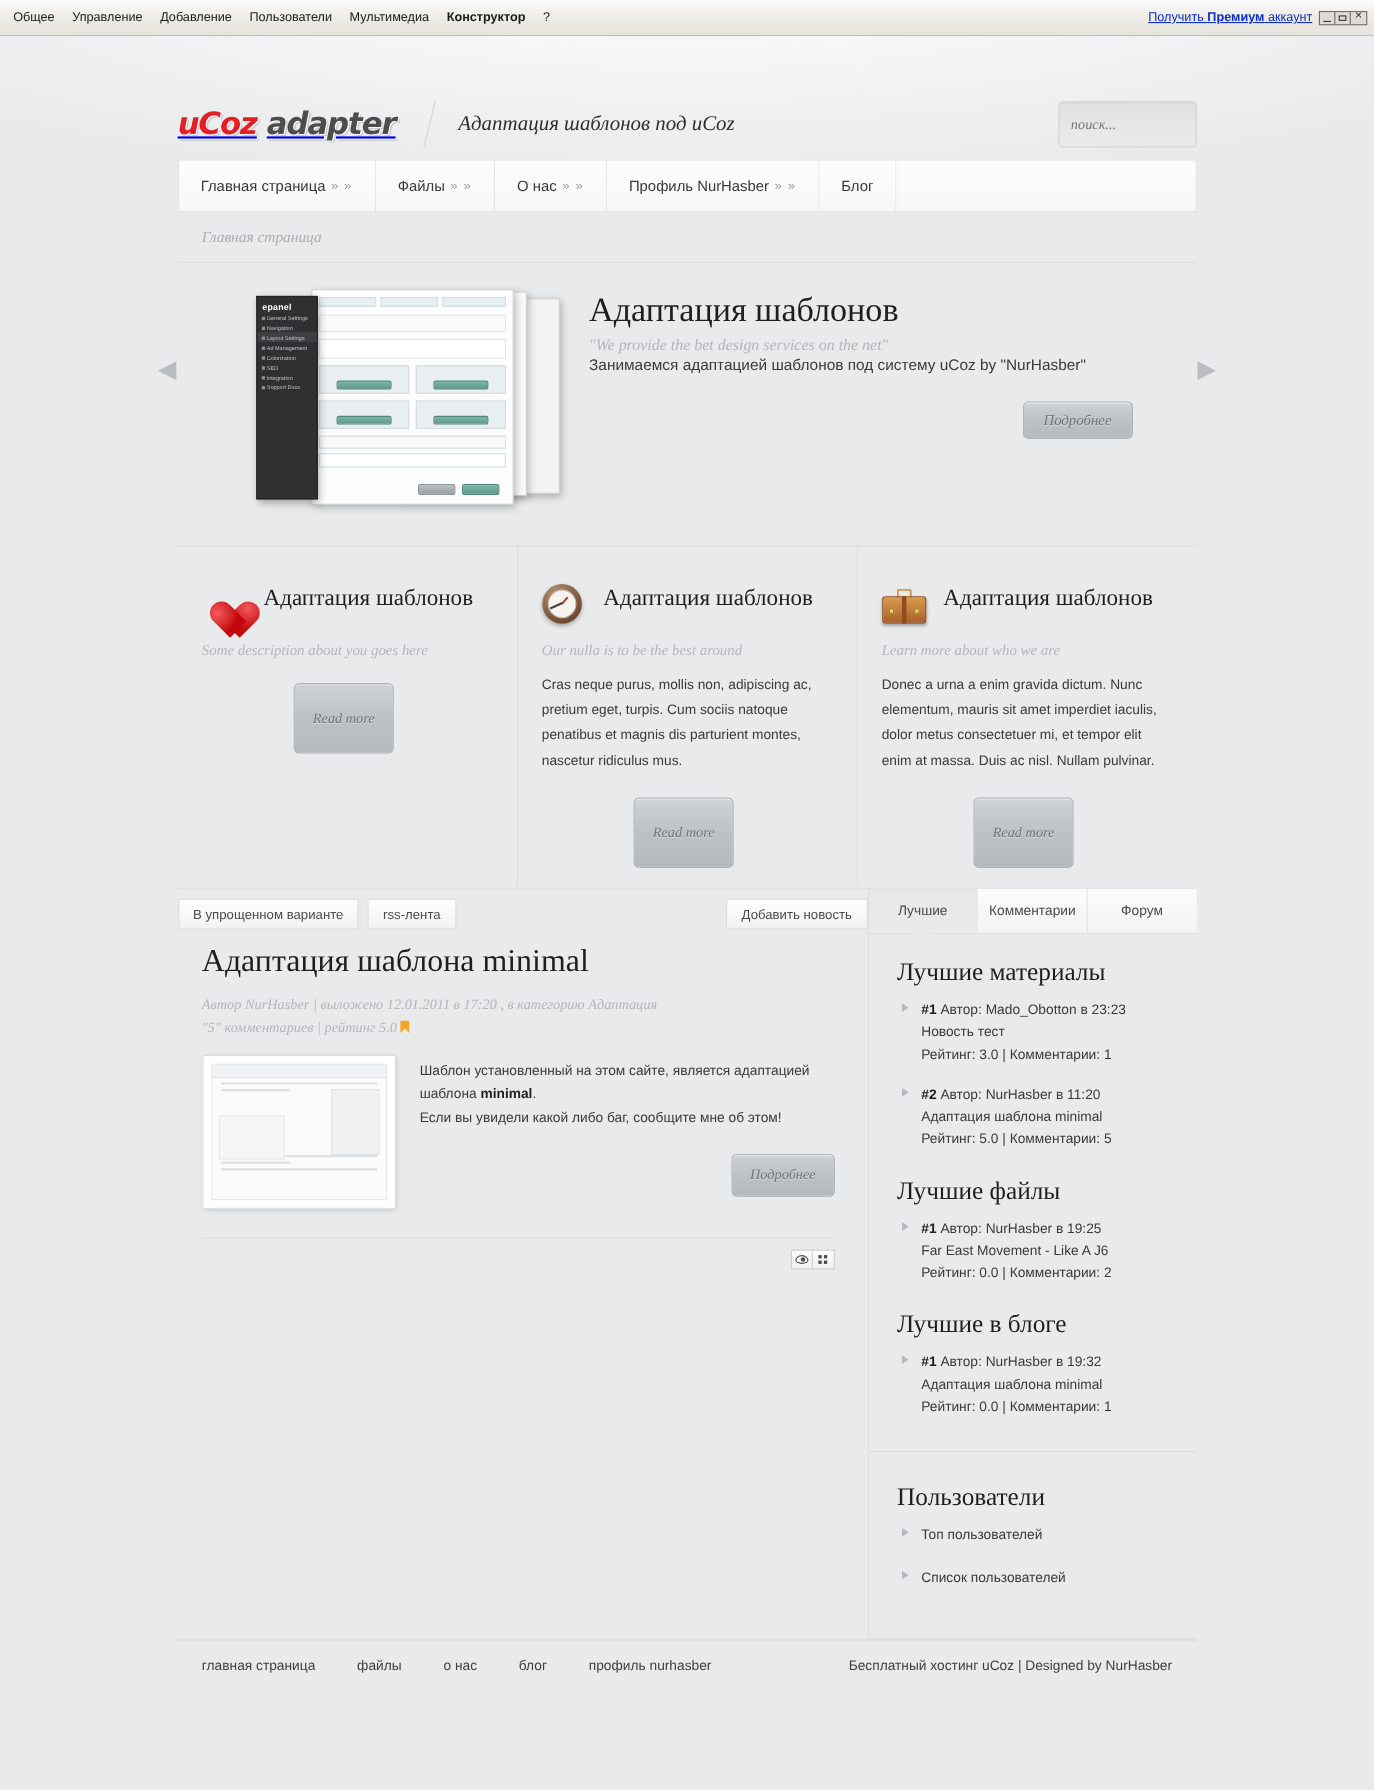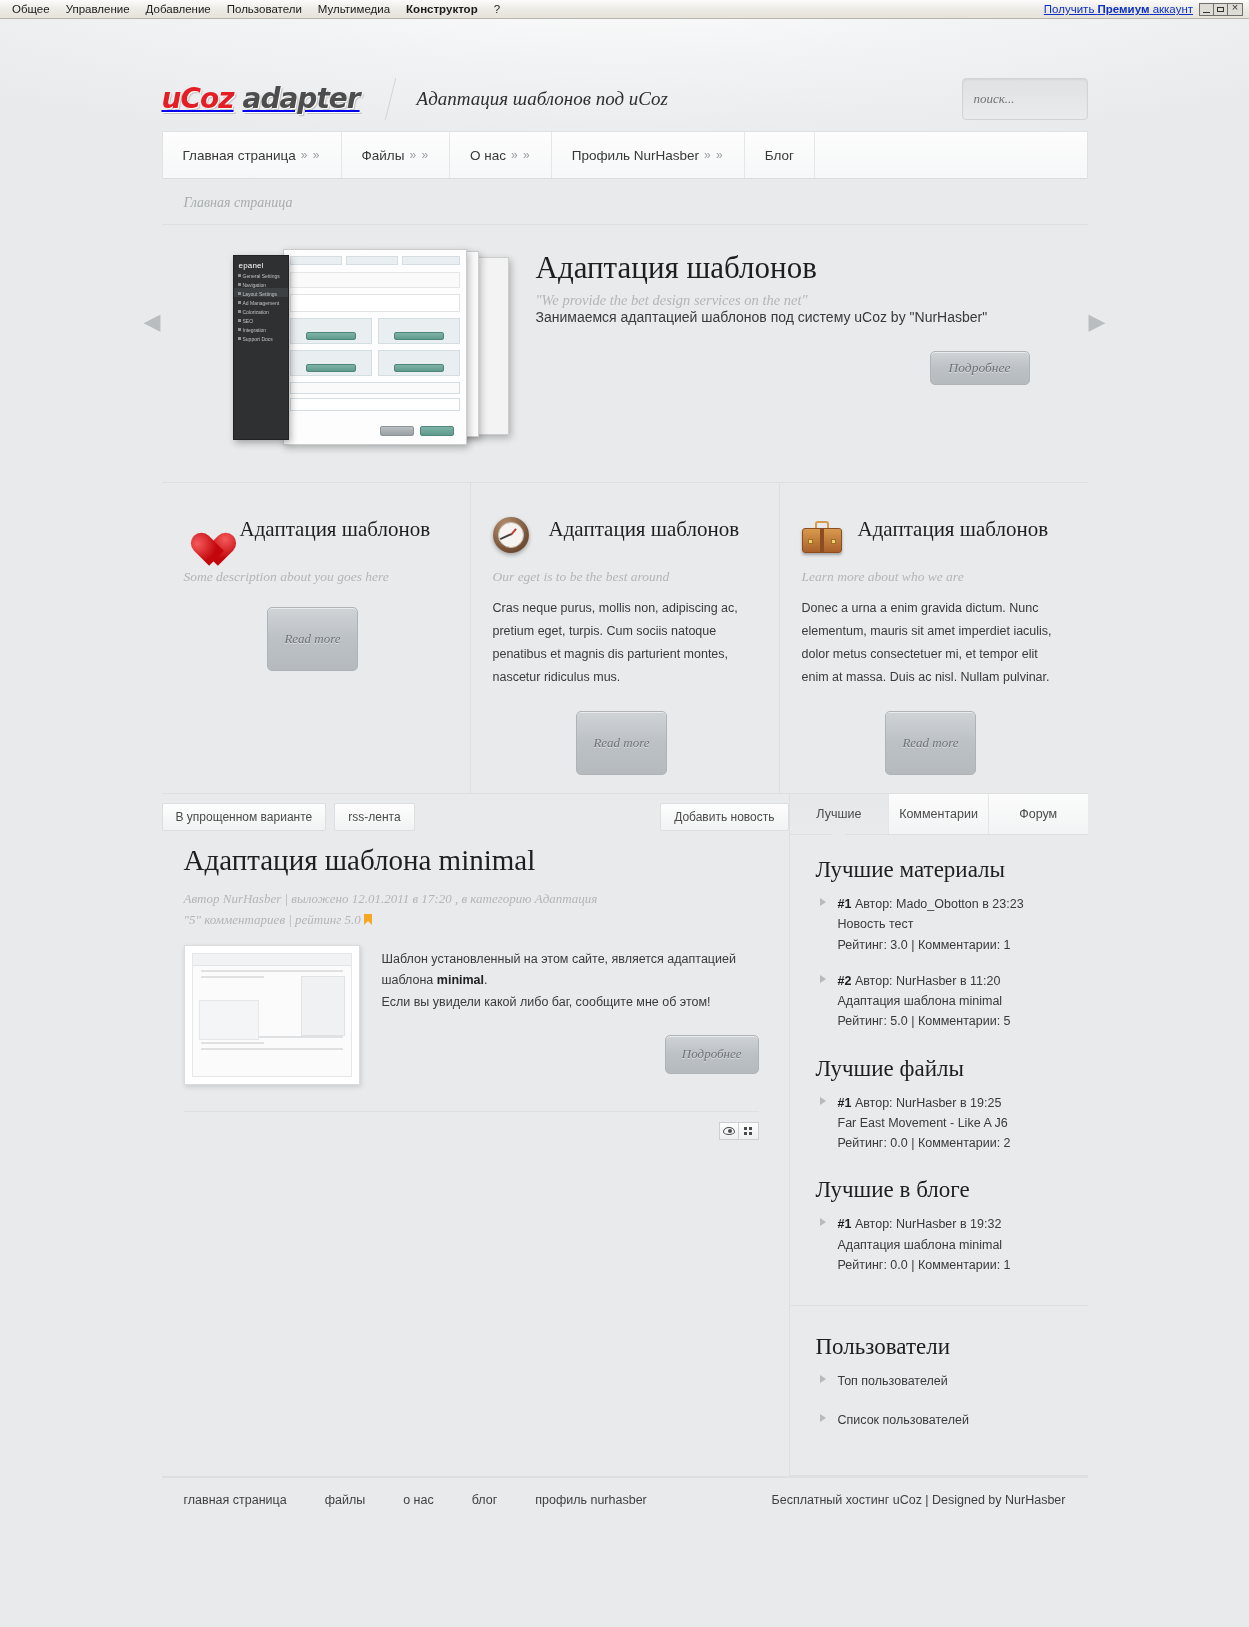--- a/index.html
+++ b/index.html
@@ -7,21 +7,21 @@
   body {
     font-family: "Liberation Sans", sans-serif;
     background:#e8eaeb;
     color:#3b3b3b;
     font-size:13px;
     overflow:hidden;
   }
   
   .adminbar{
     position:relative;
-    height:19px;
+    height:33px;
     background:linear-gradient(to bottom,#fbfbfb 0%,#eceae4 55%,#e6e3dc 100%);
     border-bottom:1px solid #b7b4ac;
     display:flex; align-items:center;
     padding:0 4px;
     font-size:11.5px;
     color:#1b1b1b;
     white-space:nowrap;
   }
   .adminbar .ab-item{ padding:0 8px; cursor:default; }
   .adminbar .ab-item.bold{ font-weight:bold; }
@@ -146,21 +146,21 @@
   }
   .shot .c3{ left:160px; top:8px;  width:116px; height:178px; background:#f3f3f3;}
   .shot .c2{ left:130px; top:2px;  width:116px; height:186px; background:#fafafa;}
   .shot .c1{ left:50px;  top:0;    width:184px; height:196px; background:#fdfdfd;}
   .shot .panel{
     position:absolute; left:0; top:6px; width:56px; height:185px;
     background:#2e3031; border:1px solid #222;
     box-shadow:2px 3px 7px rgba(0,0,0,.3);
   }
   .shot .panel .ptitle{
-    color:#fff; font-size:8px; padding:5px 0 0 5px; font-weight:normal; letter-spacing:.2px;
+    color:#fff; font-size:8px; padding:5px 0 0 5px; font-weight:bold; letter-spacing:.2px;
   }
   .shot .panel .pitem{
     color:#bfc3c5; font-size:5px; padding:3px 0 0 9px; position:relative;
   }
   .shot .panel .pitem:before{
     content:""; position:absolute; left:4px; top:4px; width:3px; height:3px; background:#8a9093;
   }
   .shot .panel .pitem.sel{ background:#3d4042; }
   .shot .inner-line{
     position:absolute; background:#e9eef0; border:1px solid #d4dde1;
@@ -518,21 +518,21 @@
       <div class="col-head">
         <div class="col-ico">
           <div class="ico-clock">
                 <div class="face"></div>
                 <div class="h"></div>
                 <div class="m"></div>
               </div>
         </div>
         <h2>Адаптация шаблонов</h2>
       </div>
-      <div class="cdesc">Our eget is to be the best around</div>
+      <div class="cdesc">Our nulla is to be the best around</div>
       <p class="body">Cras neque purus, mollis non, adipiscing ac, pretium eget, turpis. Cum sociis natoque penatibus et magnis dis parturient montes, nascetur ridiculus mus.</p>
       <div class="btnrow">
         <a href="#" class="btn">Read more</a>
       </div>
     </div>
 
     <div class="col">
       <div class="col-head">
         <div class="col-ico">
           <div class="ico-case">

